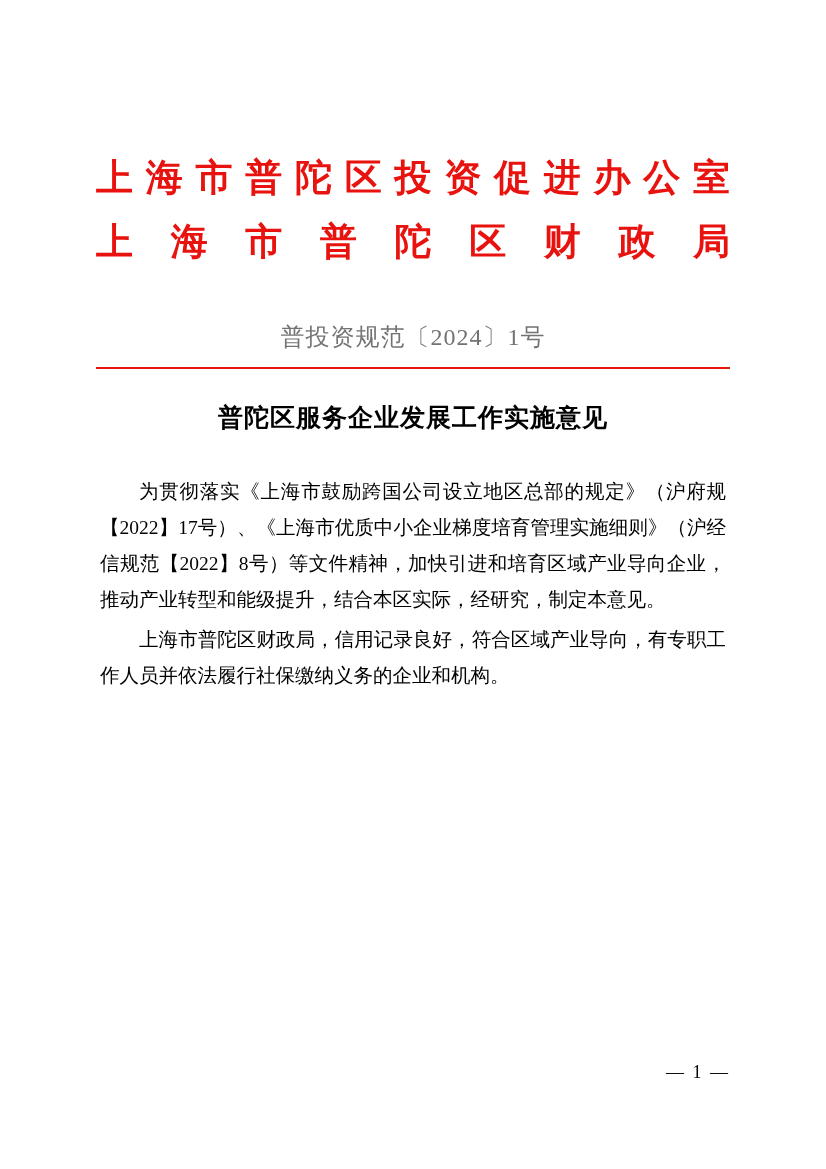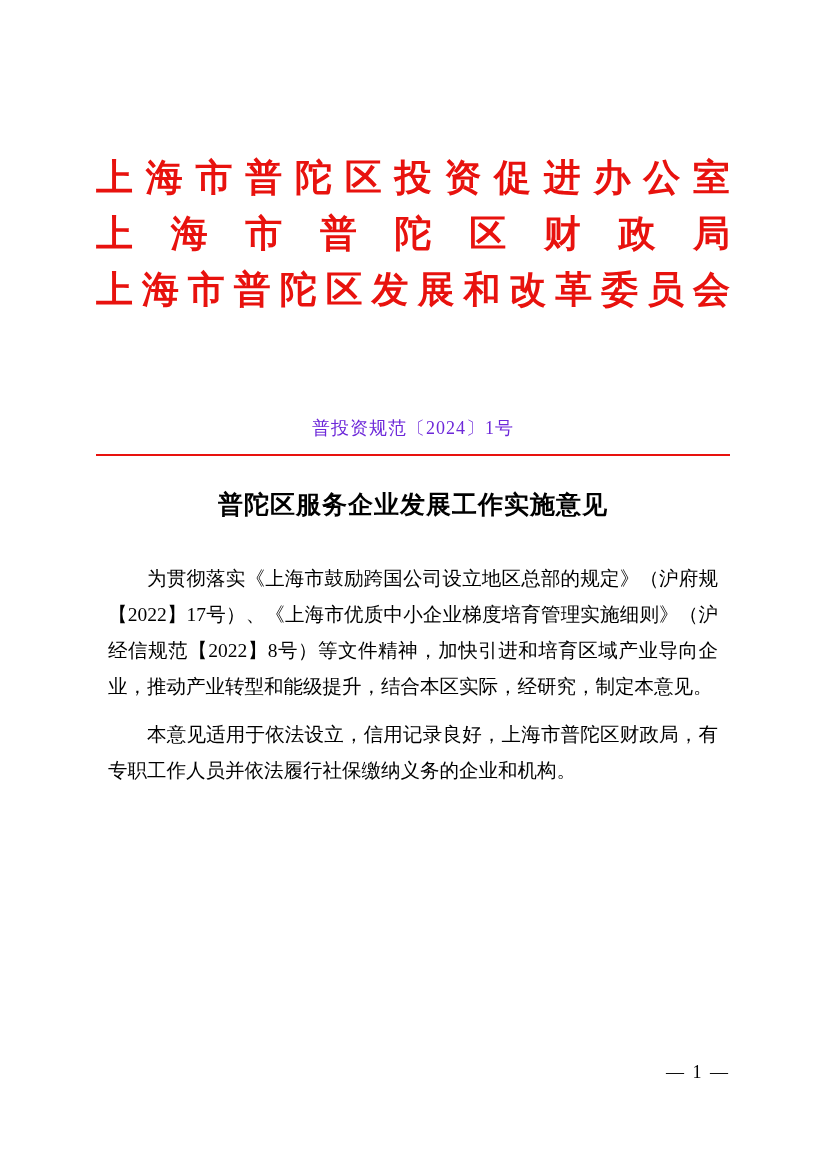--- a/index.html
+++ b/index.html
@@ -31,28 +31,29 @@
     font-size: 37px;
     line-height: 56px;
     text-align: justify;
     text-align-last: justify;
     white-space: nowrap;
     font-family: "Liberation Serif", serif;
     letter-spacing: 0;
   }
   .masthead-line.loose {
     letter-spacing: 0;
+    margin-top: 8px;
   }
   
   .docnum {
-    margin-top: 98px;
+    margin-top: 51px;
     text-align: center;
-    font-size: 18px;
+    font-size: 24px;
     letter-spacing: 1px;
-    color: #6d28d9;
+    color: #737373;
   }
   .redrule {
     margin-top: 14px;
     height: 2px;
     background: #e8120e;
     width: 100%;
   }
   
   .doc-title {
     margin-top: 32px;
@@ -64,21 +65,21 @@
   }
   
   .body-text {
     margin-top: 40px;
     font-size: 19.5px;
     line-height: 36px;
     text-align: justify;
     text-justify: inter-ideograph;
   }
   .body-text p {
-    margin: 12px;
+    margin: 4px;
     text-indent: 2em;
   }
   .section-head {
     margin: 0;
     text-indent: 2em;
     font-weight: bold;
     font-family: "Liberation Sans", sans-serif;
     font-size: 19.5px;
     line-height: 36px;
   }
@@ -92,29 +93,28 @@
   }
 </style>
 </head>
 <body>
 
 <div class="page">
 
   <div class="masthead">
     <div class="masthead-line">上海市普陀区投资促进办公室</div>
     <div class="masthead-line loose">上海市普陀区财政局</div>
-    <div class="masthead-line">上海市普陀区发展和改革委员会</div>
   </div>
 
   <div class="docnum">普投资规范〔2024〕1号</div>
 
   <div class="redrule"></div>
 
   <div class="doc-title">普陀区服务企业发展工作实施意见</div>
 
   <div class="body-text">
     <p>为贯彻落实《上海市鼓励跨国公司设立地区总部的规定》（沪府规【2022】17号）、《上海市优质中小企业梯度培育管理实施细则》（沪经信规范【2022】8号）等文件精神，加快引进和培育区域产业导向企业，推动产业转型和能级提升，结合本区实际，经研究，制定本意见。</p>
-    <p>本意见适用于依法设立，信用记录良好，上海市普陀区财政局，有专职工作人员并依法履行社保缴纳义务的企业和机构。</p>
+    <p>上海市普陀区财政局，信用记录良好，符合区域产业导向，有专职工作人员并依法履行社保缴纳义务的企业和机构。</p>
   </div>
 
   <div class="page-number">— 1 —</div>
 
 </div>
 
 </body></html>

